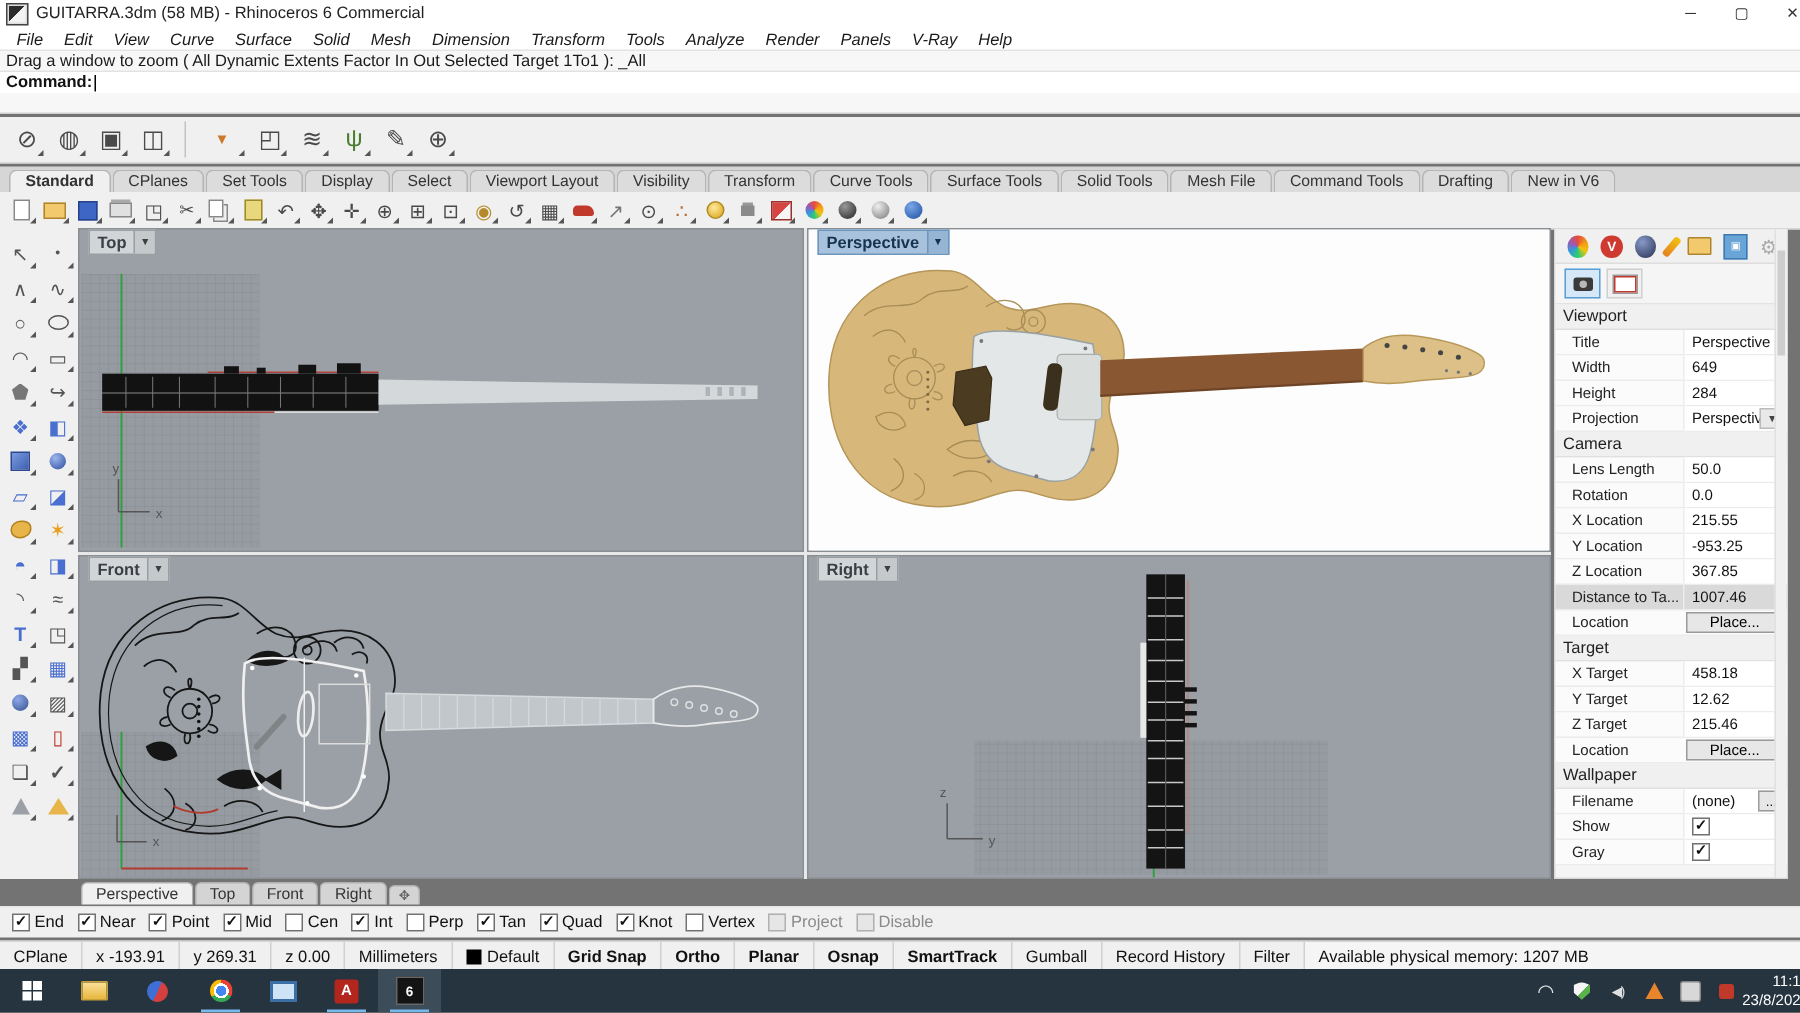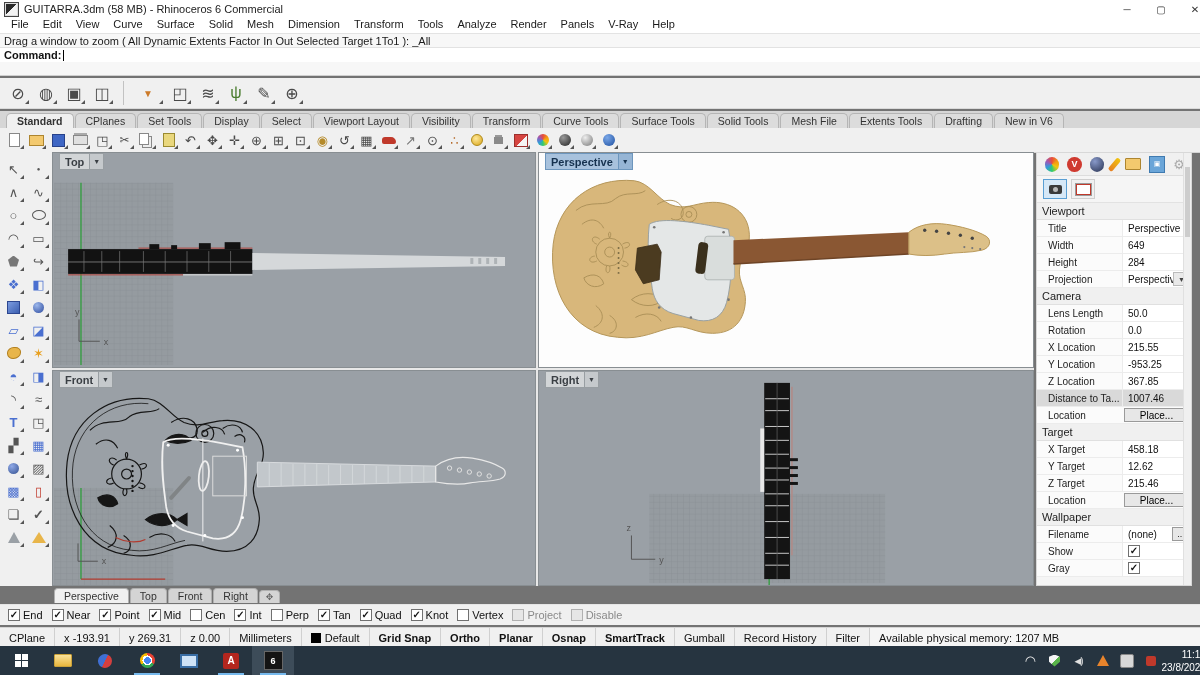--- a/index.html
+++ b/index.html
@@ -6,21 +6,21 @@
   #app{position:relative;width:1200px;height:675px;background:#737373;overflow:hidden;
        font-family:"Liberation Sans",sans-serif;color:#111;padding-left:16px;-webkit-font-smoothing:antialiased;}
   
   .titlebar{position:absolute;top:0;left:0;right:0;height:18px;background:#fff;display:flex;align-items:center;padding:0 4px;font-size:11px;}
   .app-icon{width:13px;height:13px;border:1px solid #444;background:#ddd;position:relative;margin-right:5px;flex:none;}
   .app-icon::before{content:"";position:absolute;inset:1px;background:linear-gradient(135deg,#2b2b2b 48%,#f2f2f2 48%);}
   .title-text{color:#222;}
   .winbtns{margin-left:auto;display:flex;}
   .winbtn{width:34px;height:17px;display:flex;align-items:center;justify-content:center;font-size:10px;color:#333;}
   
-  .menubar{position:absolute;top:18px;left:0;right:16px;height:15px;background:#fff;display:flex;align-items:flex-start;padding-left:4px;border-bottom:1px solid #e3e3e3;}
+  .menubar{position:absolute;top:18px;left:0;right:16px;height:15px;background:#fff;display:flex;align-items:flex-end;padding-left:4px;border-bottom:1px solid #e3e3e3;font-style:italic;}
   .menu-item{font-size:11px;color:#1a1a1a;padding:0 7px;}
   
   .cmdarea{position:absolute;top:34px;left:0;right:0;height:41px;background:#f7f7f7;border-bottom:1px solid #cfcfcf;font-size:11px;}
   .cmdline{padding:1px 0 0 4px;color:#1a1a1a;white-space:nowrap;}
   .cmdprompt{display:flex;align-items:center;background:#fff;border-top:1px solid #e2e2e2;padding:1px 0 1px 4px;font-weight:bold;}
   .caret{display:inline-block;width:1px;height:11px;background:#000;margin-left:2px;}
   .cmdscroll{position:absolute;right:2px;width:12px;height:11px;background:#eee;border:1px solid #c5c5c5;font-size:6px;color:#555;display:flex;align-items:center;justify-content:center;}
   .cs-up{top:1px;} .cs-dn{top:27px;}
   
   .toolbar1{position:absolute;top:78px;left:0;right:0;height:30px;background:#f0f0f0;border-bottom:1px solid #dadada;display:flex;align-items:center;padding-left:6px;gap:4px;}
@@ -253,21 +253,21 @@
       <span class="ttab">Set Tools</span>
       <span class="ttab">Display</span>
       <span class="ttab">Select</span>
       <span class="ttab">Viewport Layout</span>
       <span class="ttab">Visibility</span>
       <span class="ttab">Transform</span>
       <span class="ttab">Curve Tools</span>
       <span class="ttab">Surface Tools</span>
       <span class="ttab">Solid Tools</span>
       <span class="ttab">Mesh File</span>
-      <span class="ttab">Extents Tools</span>
+      <span class="ttab">Command Tools</span>
       <span class="ttab">Drafting</span>
       <span class="ttab">New in V6</span>
       <span class="tabgear">⚙</span>
     </div>
 
   <div class="toolbar2" id="toolbar2">
       <span class="ticon i-new-file"></span>
       <span class="ticon i-open-file"></span>
       <span class="ticon i-save"></span>
       <span class="ticon i-print"></span>

